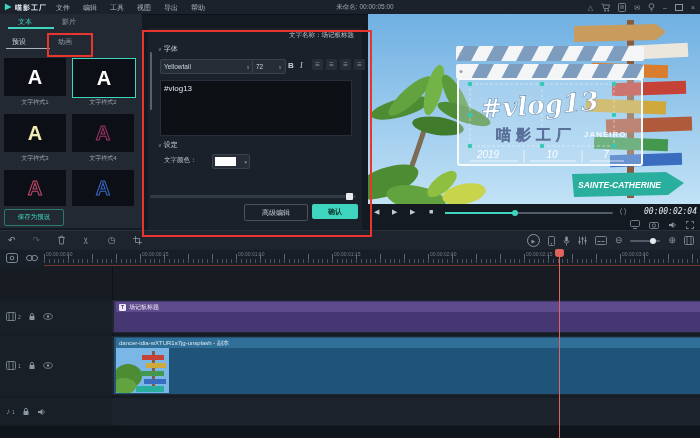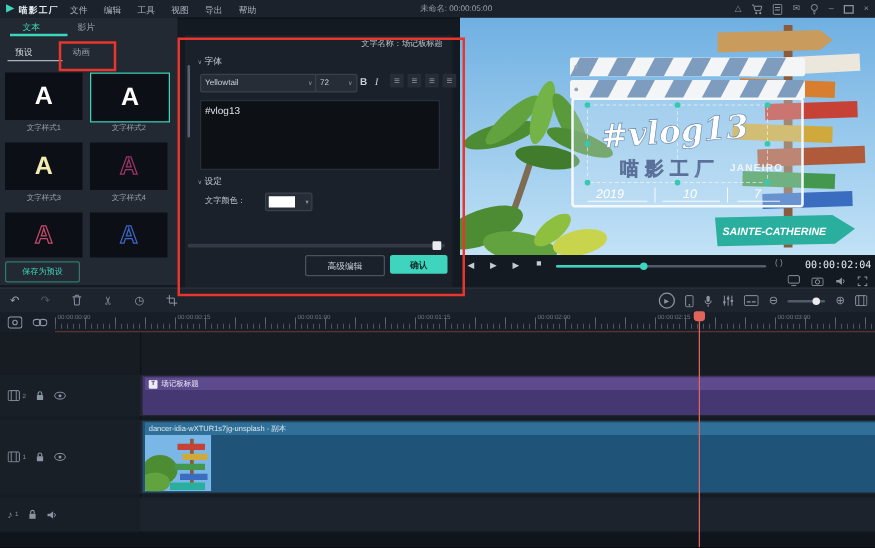--- a/index.html
+++ b/index.html
@@ -41,21 +41,21 @@
             font-size:8px;display:flex;align-items:center;justify-content:center;}
   .txtarea{position:absolute;left:12px;top:52px;width:184px;height:48px;background:#0d1116;border:1px solid #272f3a;
            color:#dde3ea;font-size:8px;font-family:"Liberation Sans",sans-serif;resize:none;padding:3px;}
   .btn{position:absolute;height:15px;border-radius:2px;font-size:7px;display:flex;align-items:center;justify-content:center;}
   .btn.ghost{border:1px solid #4a525e;color:#c6cfd8;}
   .btn.fill{background:#3fd4bd;color:#0c2f2a;font-weight:bold;}
   
   .anno{border:2px solid #e8362e;background:transparent;pointer-events:none;z-index:50;}
   
   .tbtn{font-size:7px;color:#c2cbd4;}
-  .timecode{font-family:"DejaVu Sans Mono",monospace;font-size:8px;color:#e8edf2;}
+  .timecode{font-family:"DejaVu Sans Mono",monospace;font-size:8px;color:#e8edf2;font-style:italic;}
   
   .toolbar{left:0;top:230px;width:700px;height:20px;background:#1e242d;border-top:1px solid #2a313c;}
   
   .timeline{left:0;top:250px;width:700px;height:188px;background:#161c24;}
   .ruler{position:absolute;left:0;top:0;width:700px;height:16px;background:#181e27;}
   .ticksminor{position:absolute;left:44px;top:9px;width:656px;height:4px;
     background:repeating-linear-gradient(90deg,#4a545f 0 1px,transparent 1px 4.8px);}
   .ticksmajor{position:absolute;left:44px;top:4px;width:656px;height:9px;
     background:repeating-linear-gradient(90deg,#5c6672 0 1px,transparent 1px 24px);}
   .rlabel{position:absolute;top:1px;font-size:5px;color:#707a86;}

